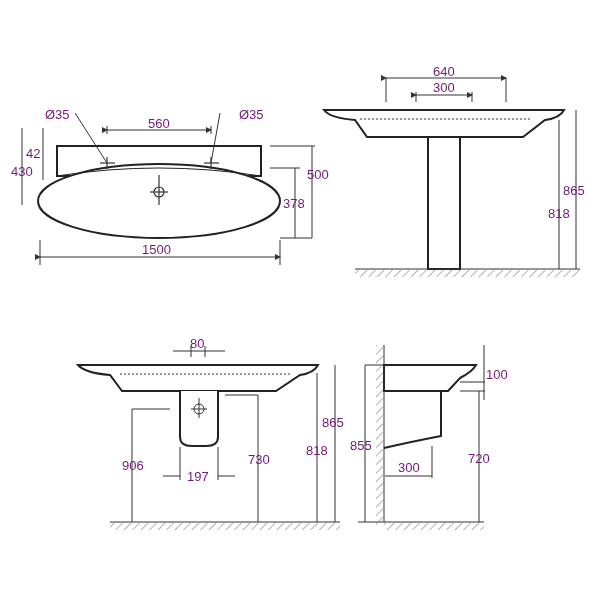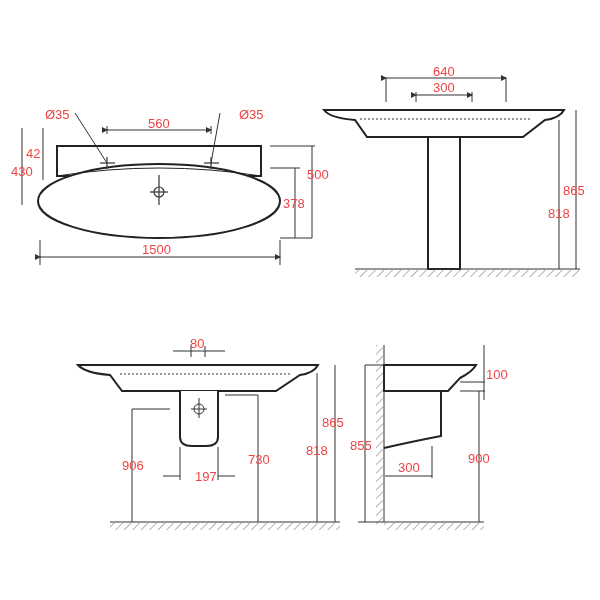--- a/index.html
+++ b/index.html
@@ -1,18 +1,18 @@
 <!DOCTYPE html>
 <html><head>
 <meta charset="utf-8">
 <style>
   html, body { margin:0; padding:0; background:#ffffff; }
   body { width:600px; height:600px; position:relative; overflow:hidden; font-family:"Liberation Sans", sans-serif; }
   svg { position:absolute; left:0; top:0; }
-  .lbl { position:absolute; font-size:13px; color:#ef4444; line-height:1; white-space:nowrap; }
+  .lbl { position:absolute; font-size:13px; color:#701a75; line-height:1; white-space:nowrap; }
 </style>
 </head>
 <body>
 
 <svg width="600" height="600" viewBox="0 0 600 600">
   <defs>
     <pattern id="hatch" width="6" height="6" patternUnits="userSpaceOnUse" patternTransform="rotate(45)">
       <line x1="0" y1="0" x2="0" y2="6" stroke="#666" stroke-width="1"></line>
     </pattern>
     <marker id="arr" markerWidth="6" markerHeight="6" refX="5" refY="3" orient="auto">
@@ -125,21 +125,21 @@
 <div class="lbl" style="left:283px;top:197px">378</div>
 <div class="lbl" style="left:142px;top:243px">1500</div>
 
 <div class="lbl" style="left:433px;top:65px">640</div>
 <div class="lbl" style="left:433px;top:81px">300</div>
 <div class="lbl" style="left:563px;top:184px">865</div>
 <div class="lbl" style="left:548px;top:207px">818</div>
 
 <div class="lbl" style="left:190px;top:337px">80</div>
 <div class="lbl" style="left:122px;top:459px">906</div>
-<div class="lbl" style="left:195px;top:470px">197</div>
+<div class="lbl" style="left:187px;top:470px">197</div>
 <div class="lbl" style="left:248px;top:453px">730</div>
 <div class="lbl" style="left:306px;top:444px">818</div>
 <div class="lbl" style="left:322px;top:416px">865</div>
 
 <div class="lbl" style="left:350px;top:439px">855</div>
 <div class="lbl" style="left:486px;top:368px">100</div>
 <div class="lbl" style="left:398px;top:461px">300</div>
-<div class="lbl" style="left:468px;top:452px">900</div>
+<div class="lbl" style="left:468px;top:452px">720</div>
 
 </body></html>

